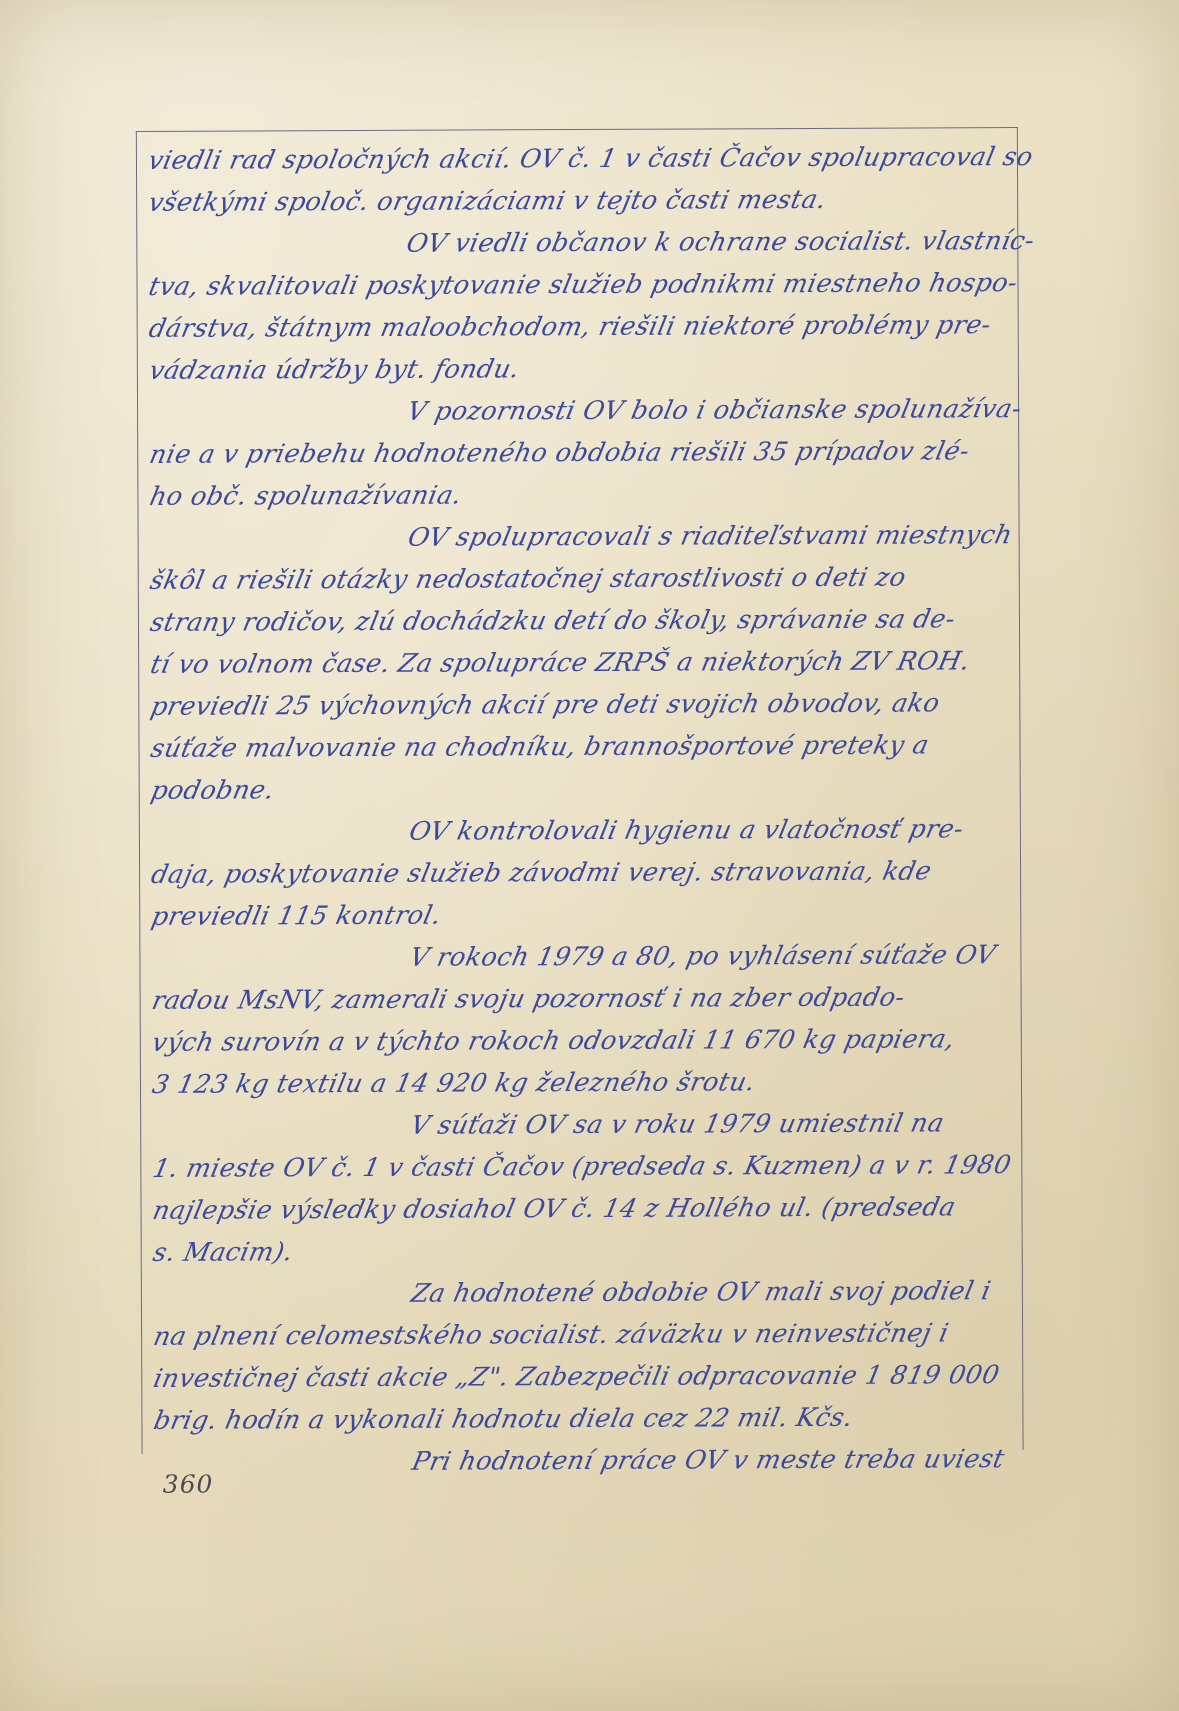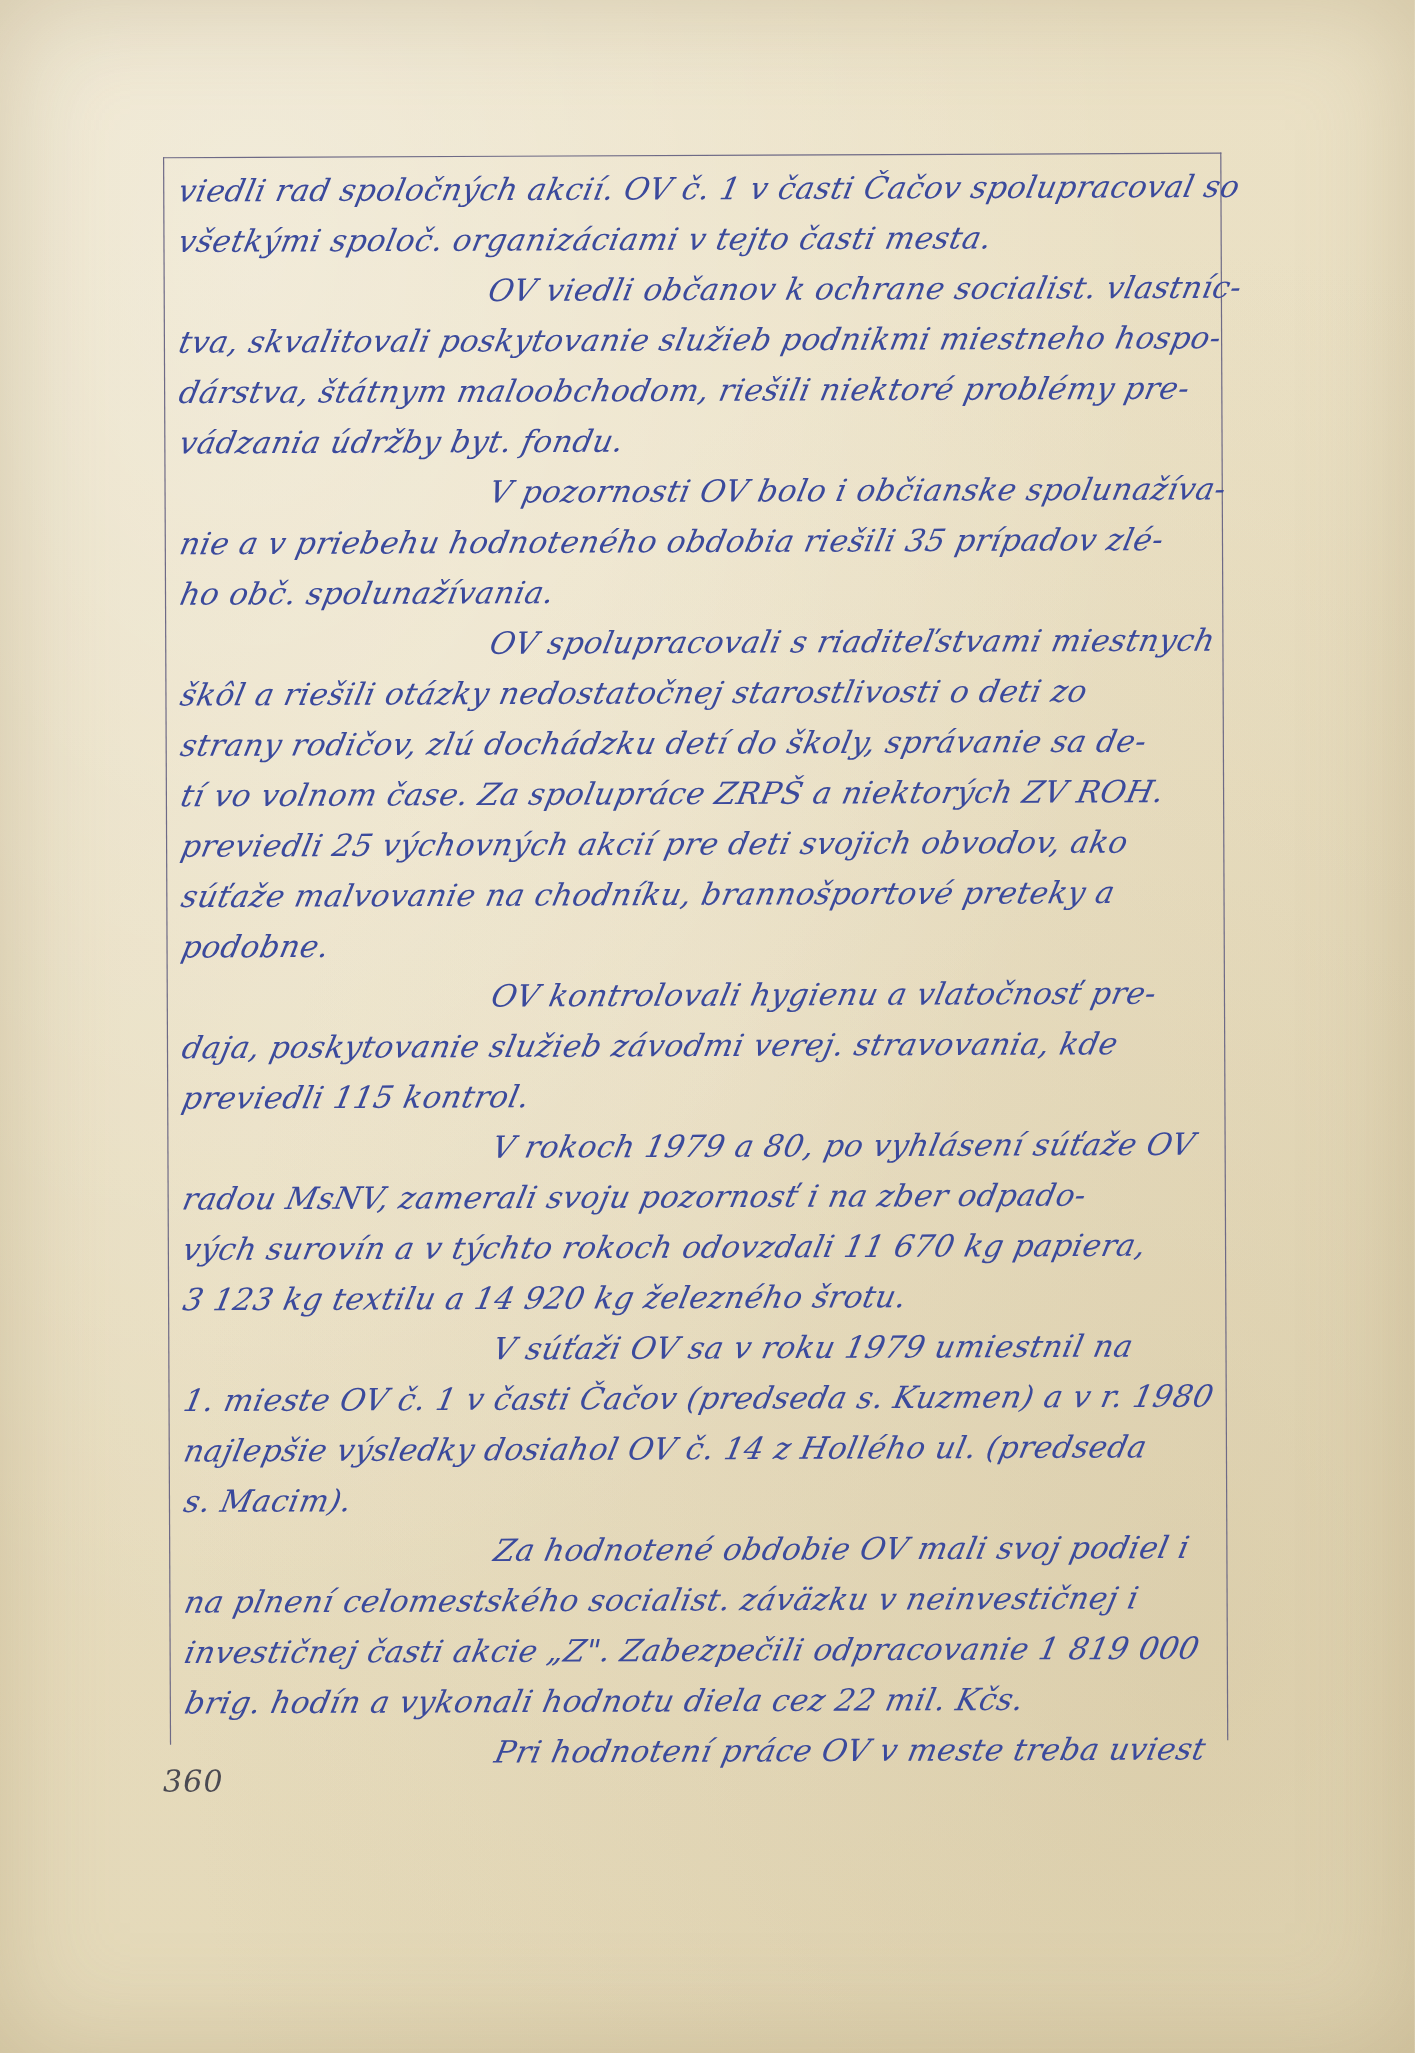--- a/index.html
+++ b/index.html
@@ -65,21 +65,21 @@
     
     transform: skewX(-12deg);
     margin: 0;
   }
 
   .l  { display: block; height: 42px; }
   .ind { padding-left: 258px; }
 
   .page-number {
     position: absolute;
-    left: 133px;
+    left: 160px;
     top: 1468px;
     font-family: "DejaVu Serif", serif;
     font-style: italic;
     font-size: 25px;
     color: #4b4a52;
     letter-spacing: 1px;
   }
 
   
   .skew-wrap {

